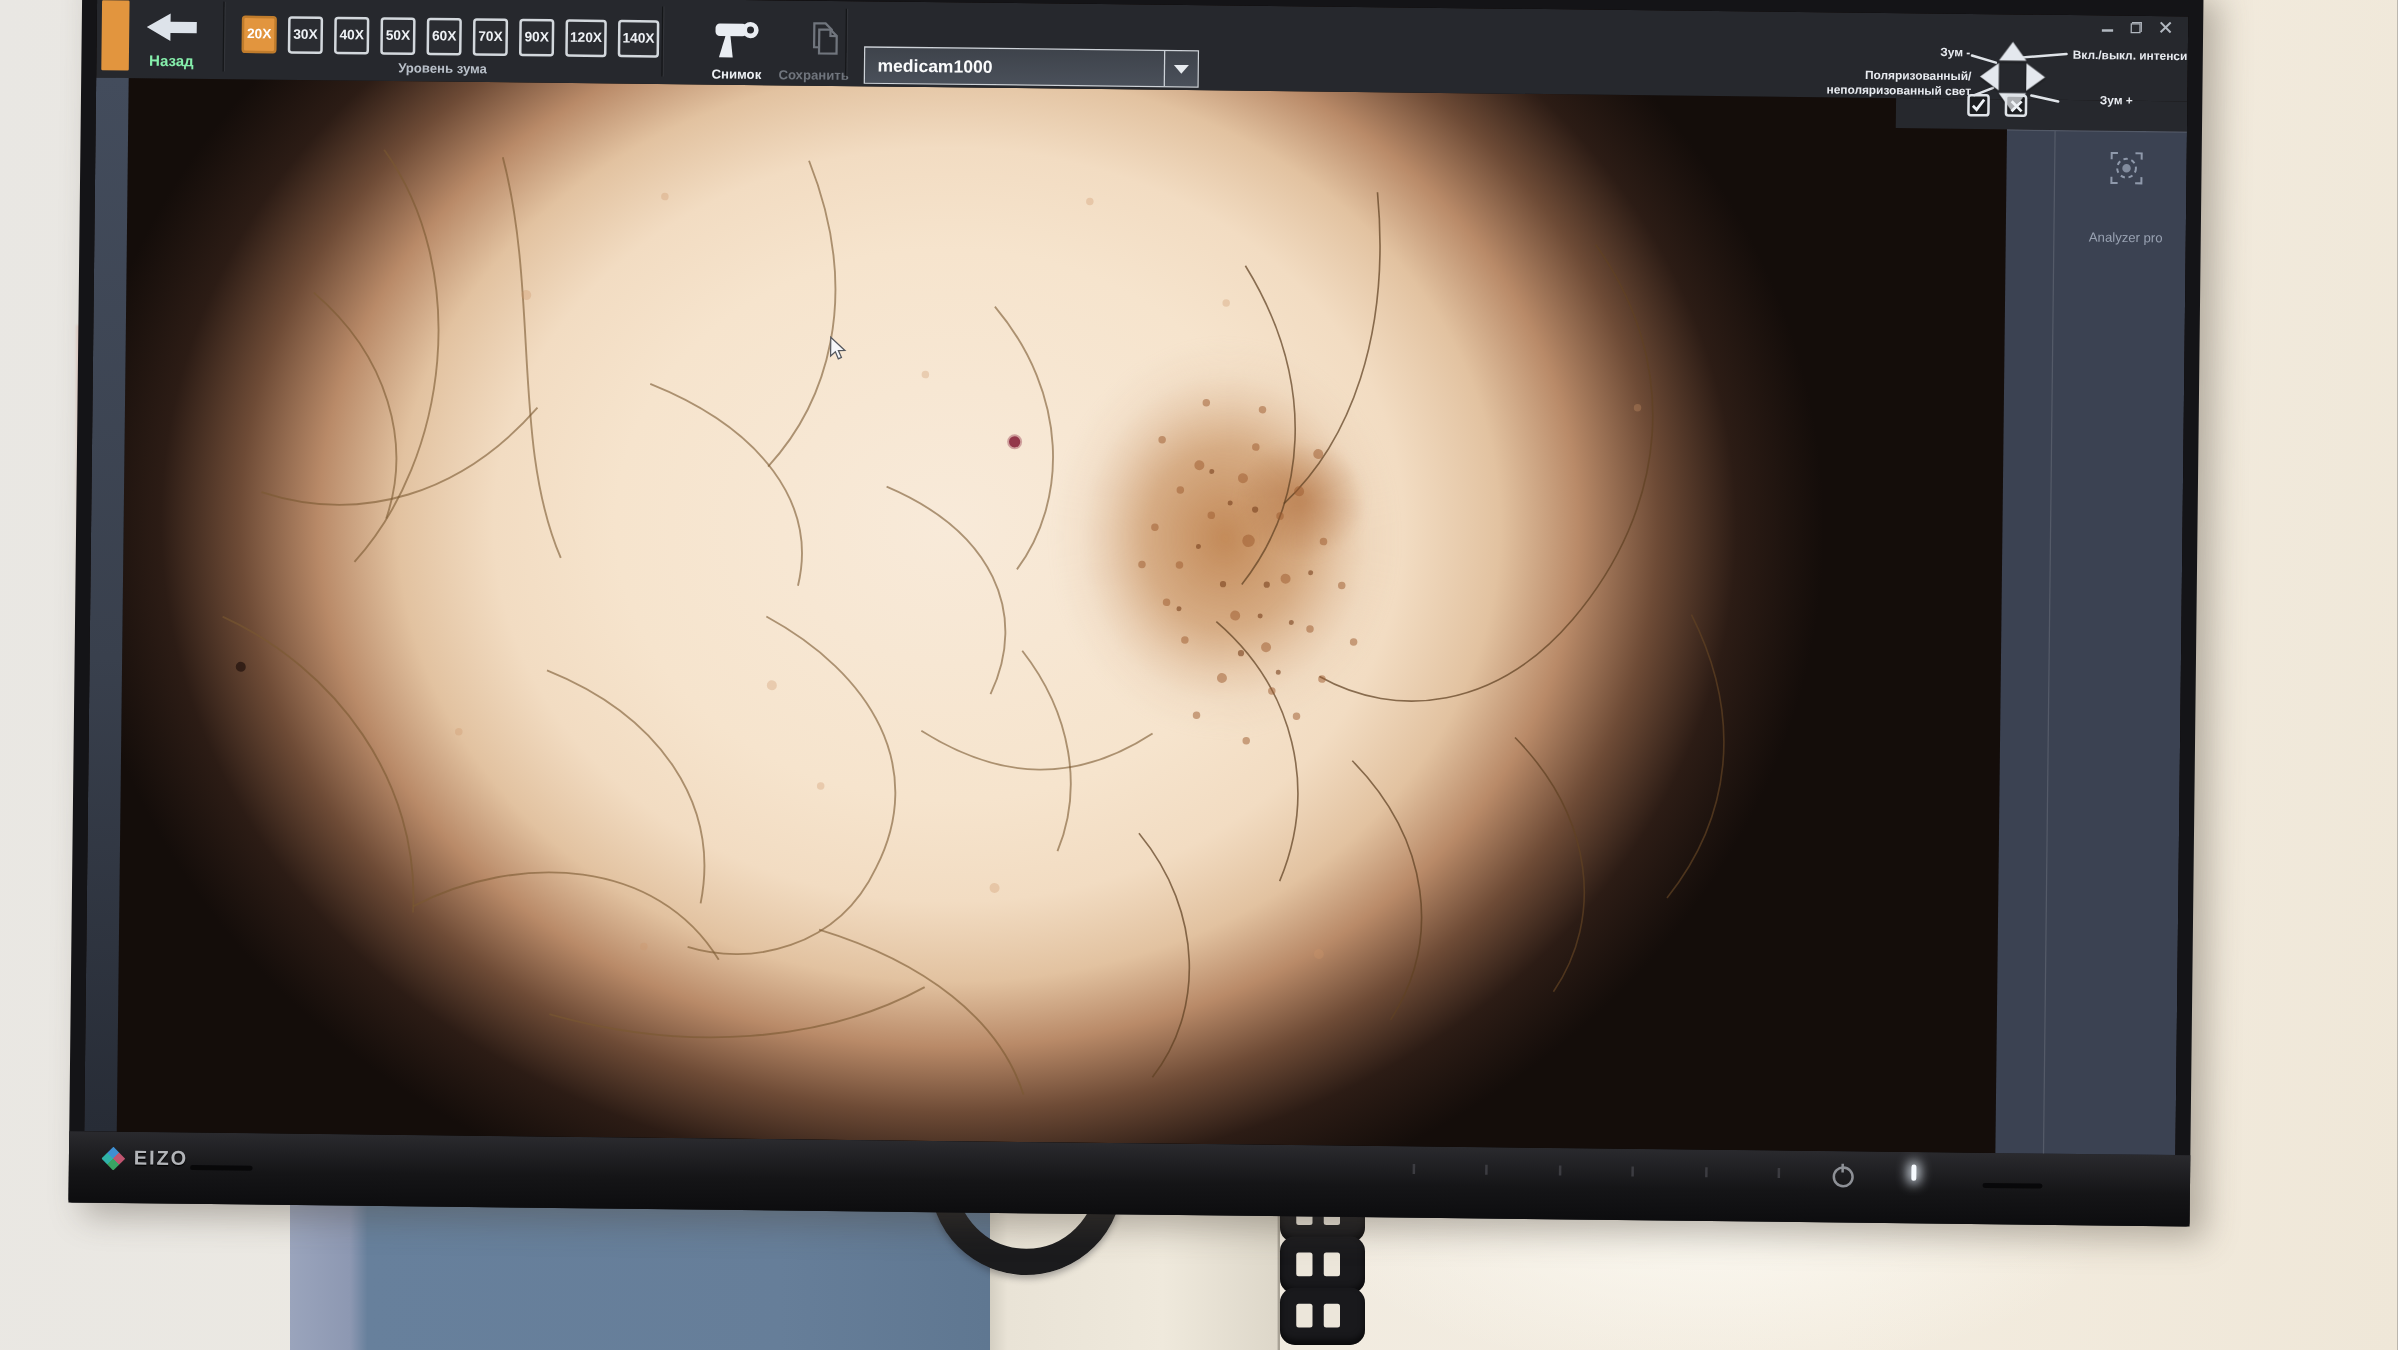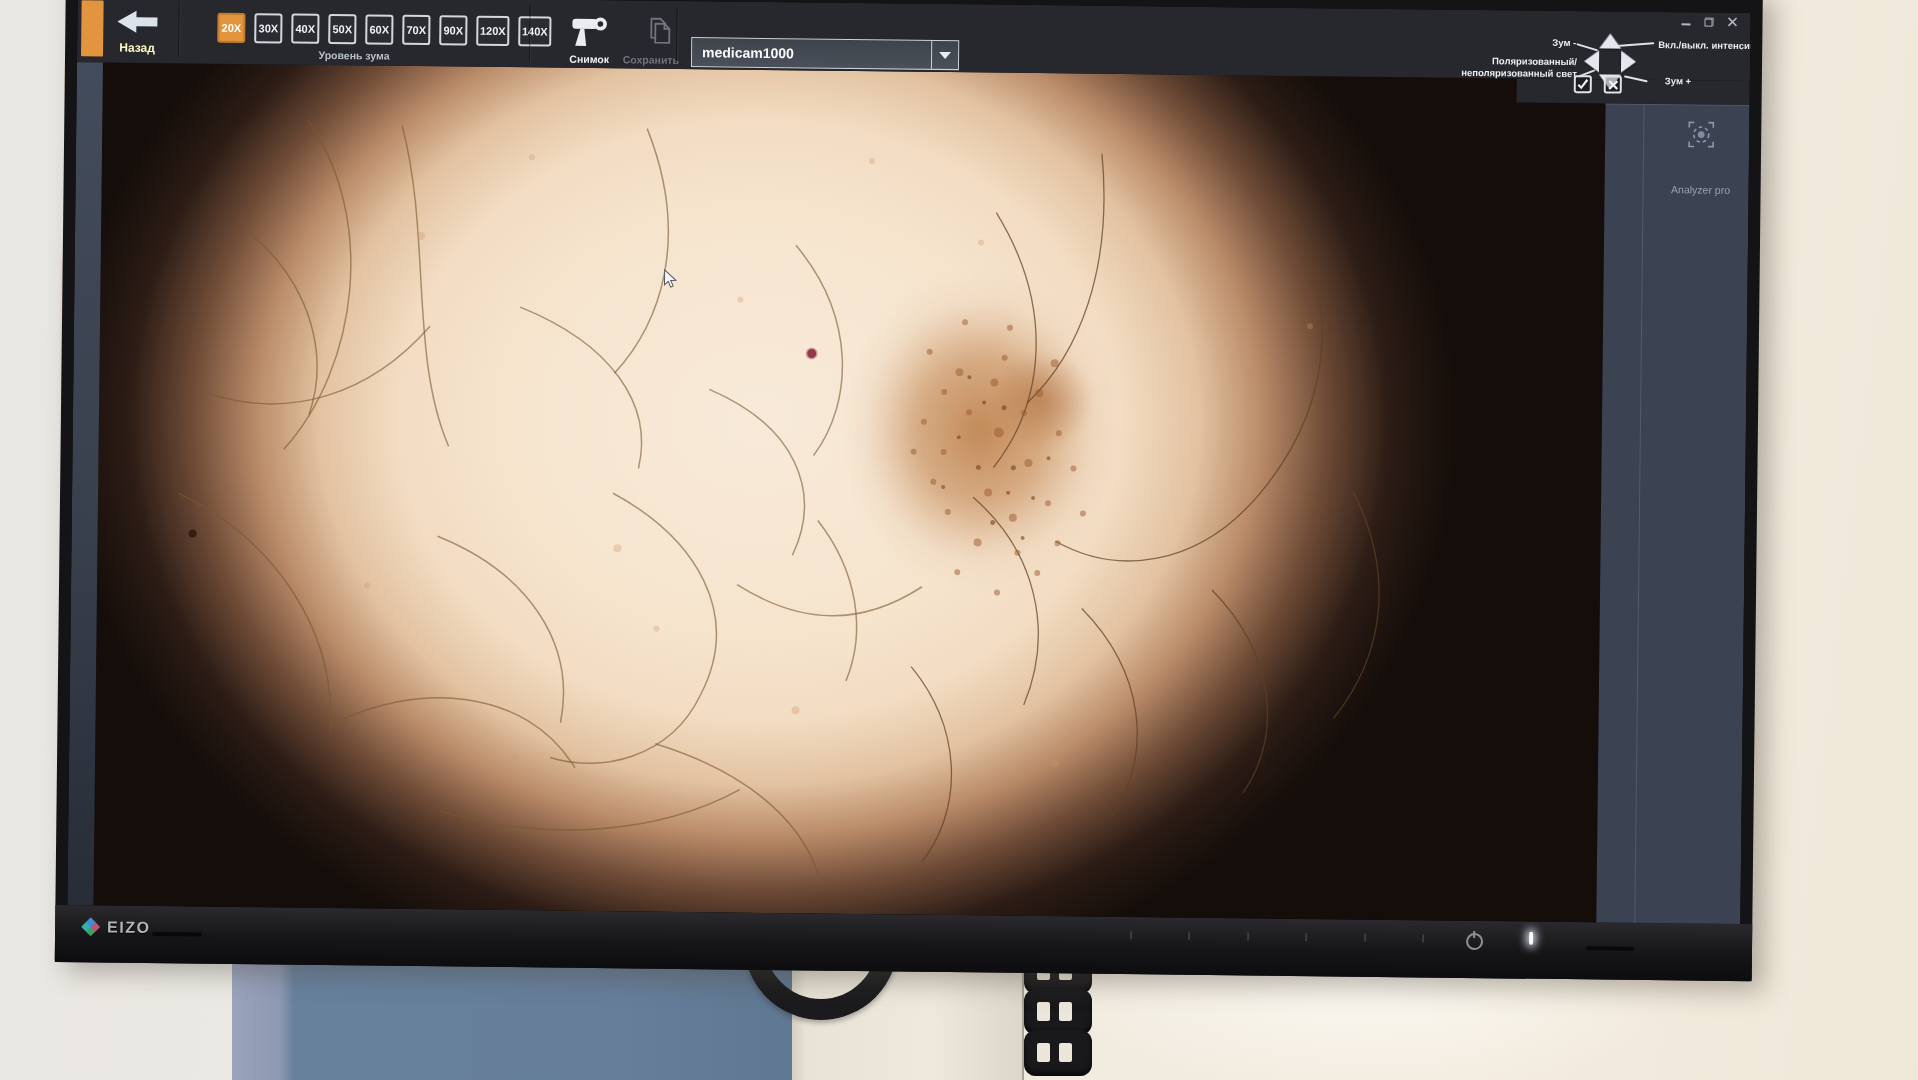--- a/index.html
+++ b/index.html
@@ -53,28 +53,28 @@
 
   
   .toolbar{position:absolute;left:0;top:0;width:1673px;height:68px;background:var(--toolbar-bg);z-index:6;}
   .right-ext{position:absolute;left:1440px;top:68px;width:233px;height:24px;background:var(--toolbar-bg);z-index:6;}
   .left-strip{position:absolute;left:0;top:68px;width:26px;height:843px;z-index:6;
     background:linear-gradient(#434c5c,#39404d 55%,#272c36);}
   .accent-bar{position:absolute;left:4px;top:6px;width:22px;height:56px;background:var(--accent-orange);border-radius:1px;}
   .tb-sep{position:absolute;top:6px;width:1px;height:56px;background:rgba(0,0,0,.45);box-shadow:1px 0 0 rgba(255,255,255,.06);}
 
   .back-btn{position:absolute;left:30px;top:14px;width:60px;text-align:center;cursor:pointer;}
-  .back-btn .lbl{margin-top:2px;font-size:12px;font-weight:bold;color:#fef9c3;}
+  .back-btn .lbl{margin-top:2px;font-size:12px;font-weight:bold;color:#86efac;}
 
   .zoom-row{position:absolute;left:116px;top:17px;display:flex;gap:9px;}
   .zoom-btn{width:28px;height:30px;box-sizing:border-box;border:2px solid #d3d8dd;border-radius:3px;
     background:rgba(255,255,255,.02);color:#eef1f5;font-size:11px;font-weight:bold;
     display:flex;align-items:center;justify-content:center;font-family:"Liberation Sans",sans-serif;padding:0;}
   .zoom-btn.wide{width:33px;}
-  .zoom-btn.sel{background:var(--accent-orange);border-color:#c07c2c;color:#fff;margin-left:24px;}
+  .zoom-btn.sel{background:var(--accent-orange);border-color:#c07c2c;color:#fff;}
   .zoom-group-label{position:absolute;left:196px;top:52px;width:162px;text-align:center;
     font-size:10.5px;font-weight:bold;color:#b9c0c9;}
 
   .tool-act{position:absolute;top:14px;width:64px;text-align:right;cursor:pointer;}
   .tool-act .lbl{margin-top:1px;font-size:10.5px;font-weight:bold;color:#eef1f5;}
   .tool-act.disabled .lbl{color:#70757d;}
 
   .dropdown{position:absolute;left:614px;top:36px;width:268px;height:30px;box-sizing:border-box;
     border:1px solid #cdd2d8;background:linear-gradient(#3e434b,#4a505a);display:flex;cursor:pointer;}
   .dropdown .val{flex:1;line-height:28px;padding-left:10px;font-size:14px;font-weight:bold;color:#fafbfc;}
@@ -88,21 +88,21 @@
   .wc-restore::before{content:"";position:absolute;right:0;top:0;width:6px;height:6px;border:1.2px solid #b2b8c0;}
   .wc-restore::after{content:"";position:absolute;left:0;bottom:0;width:6px;height:6px;border:1.2px solid #b2b8c0;background:var(--toolbar-bg);}
 
   
   .light-controls{position:absolute;left:1377px;top:18px;width:300px;height:64px;z-index:8;
     font-size:9.5px;font-weight:bold;color:#e8ebf0;}
   .lc-lbl{position:absolute;white-space:nowrap;}
   .lc-zoomout{left:0;top:8px;width:122px;text-align:right;}
   .lc-intensity{left:204px;top:9px;}
   .lc-polar{left:0;top:27px;width:123px;text-align:right;line-height:12px;}
-  .lc-zoomplus{left:189px;top:45px;margin-left:22px;}
+  .lc-zoomplus{left:204px;top:45px;margin-left:22px;}
   .lc-line{position:absolute;height:1.5px;background:#dfe3e8;border-radius:1px;}
   .dpad{position:absolute;left:130px;top:4px;width:52px;height:56px;cursor:pointer;}
   .tri{position:absolute;width:0;height:0;filter:drop-shadow(0 1px 1px rgba(0,0,0,.5));}
   .tri-up{left:15px;top:0;border-left:11px solid transparent;border-right:11px solid transparent;border-bottom:15px solid #e4e8ee;}
   .tri-down{left:15px;bottom:0;border-left:11px solid transparent;border-right:11px solid transparent;border-top:15px solid #e4e8ee;}
   .tri-left{left:0;top:17px;border-top:11px solid transparent;border-bottom:11px solid transparent;border-right:15px solid #e4e8ee;}
   .tri-right{right:0;top:17px;border-top:11px solid transparent;border-bottom:11px solid transparent;border-left:15px solid #e4e8ee;}
 
   .checkbox-row{position:absolute;left:1497px;top:64px;display:flex;gap:12px;z-index:8;}
   .cbox{width:18px;height:18px;box-sizing:border-box;border:2px solid #dfe3e8;border-radius:3px;

